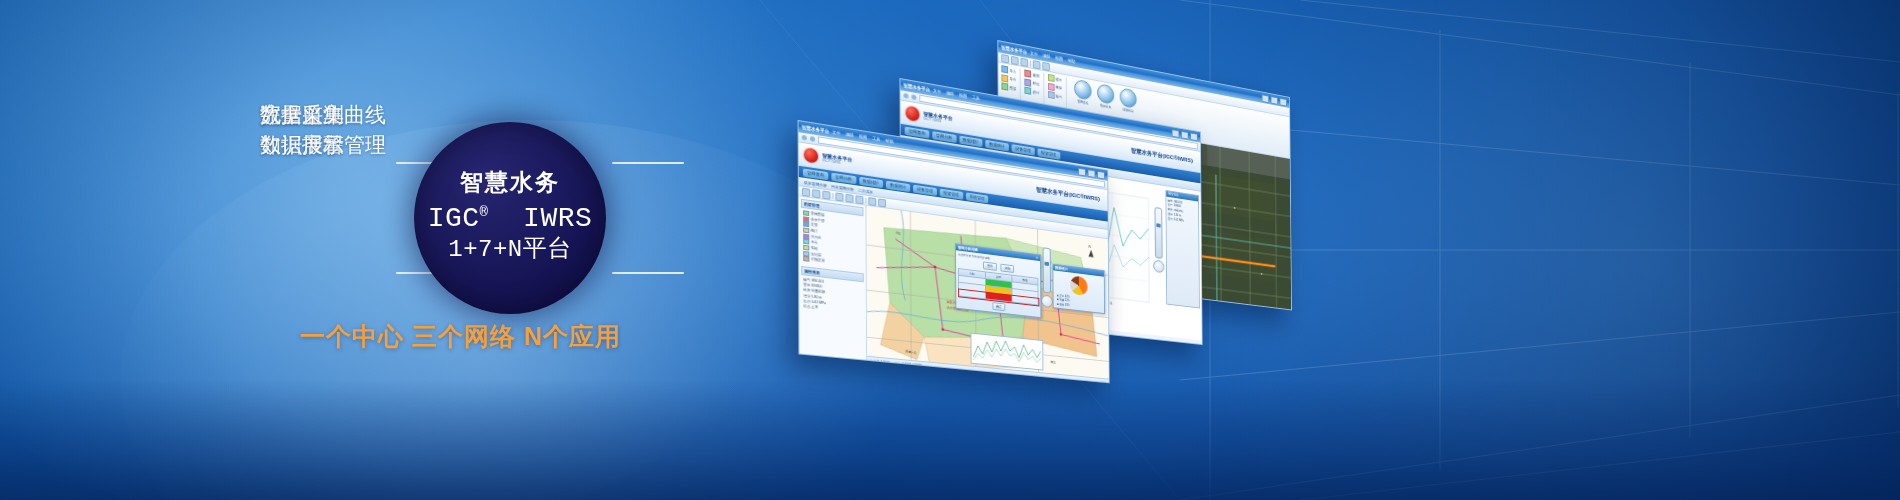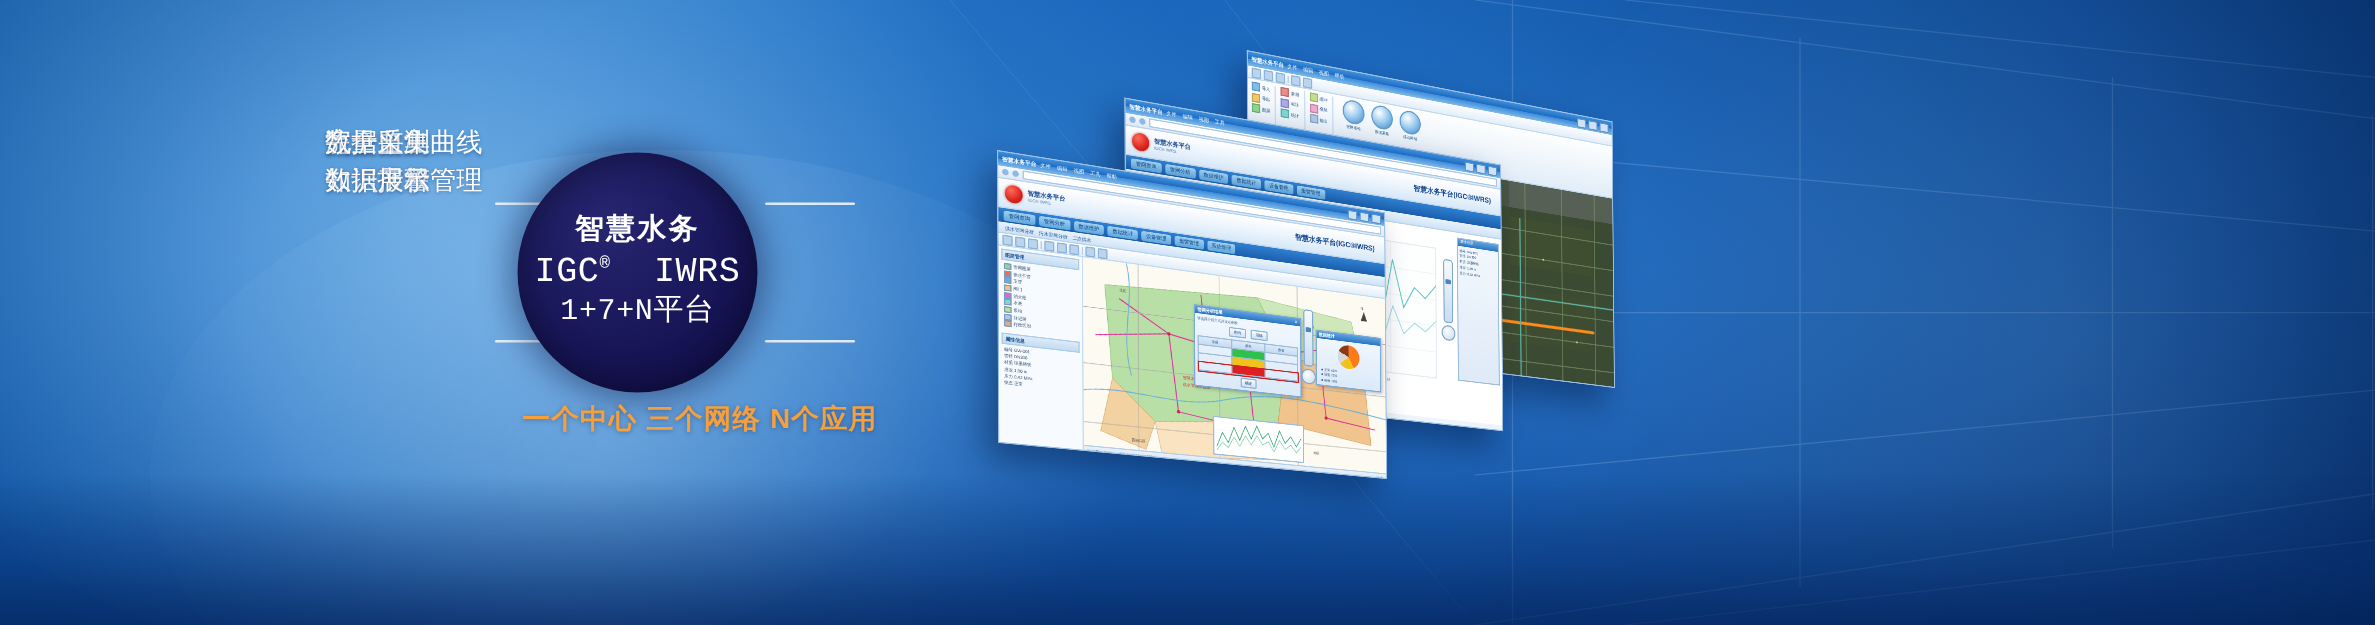--- a/index.html
+++ b/index.html
@@ -50,22 +50,22 @@
   .feat.l{text-align:right;}
   .feat.r{text-align:left;}
 
   .conn{position:absolute;height:2px;background:rgba(255,255,255,0.82);border-radius:1px;}
   .c-tl{right:352px;top:62px;width:72px;}
   .c-bl{right:352px;top:172px;width:72px;}
   .c-tr{left:352px;top:62px;width:72px;}
   .c-br{left:352px;top:172px;width:72px;}
 
   #tagline{
-    position:absolute;left:300px;top:320px;width:520px;text-align:center;
-    color:#f5a03c;font-size:22px;font-weight:700;letter-spacing:1px;
+    position:absolute;left:300px;top:320px;width:520px;text-align:left;
+    color:#f5a03c;font-size:25px;font-weight:700;letter-spacing:1px;
     text-shadow:0 1px 4px rgba(20,40,90,0.4);
   }
 
   
   #windows{position:absolute;left:780px;top:40px;width:1120px;height:430px;
     perspective:1500px;perspective-origin:35% 50%;}
   .win{
     position:absolute;background:#eef4fb;overflow:hidden;
     border:1px solid #9cc0e4;
     box-shadow:-10px 14px 26px rgba(2,22,62,0.45);

